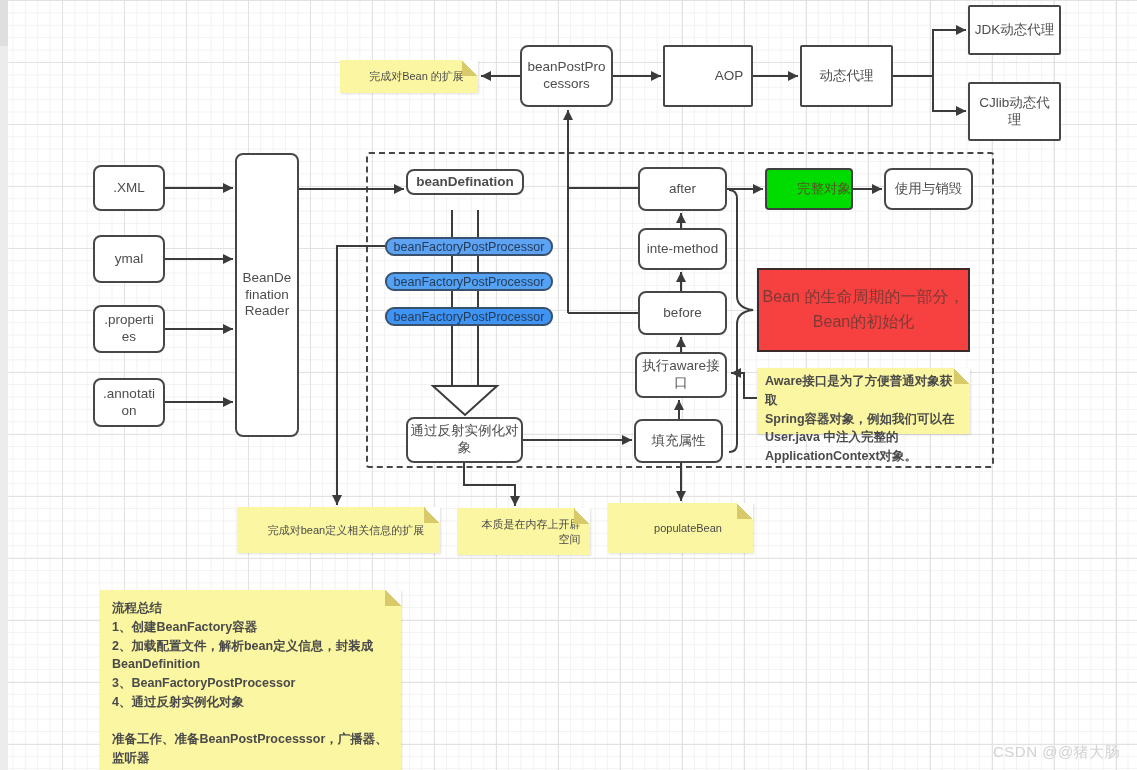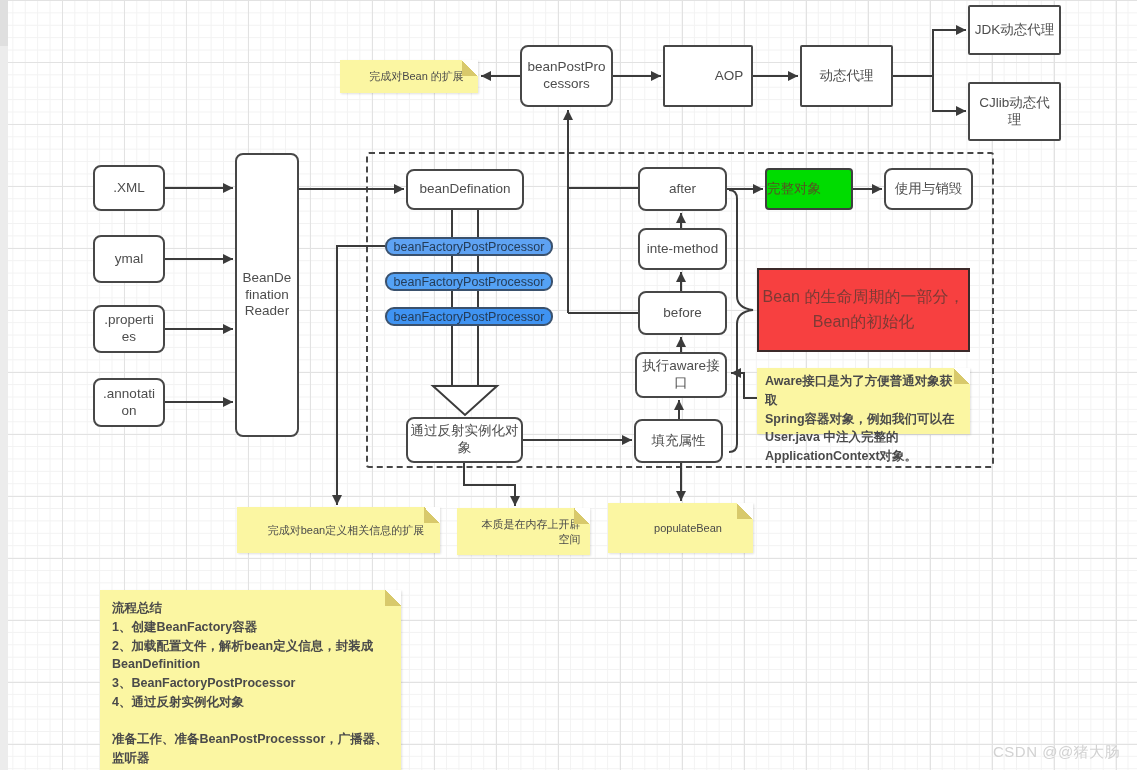--- a/index.html
+++ b/index.html
@@ -36,21 +36,21 @@
     white-space:pre-line;z-index:3;box-shadow:1px 1px 2px rgba(0,0,0,0.12);padding-left:15px;
   }
   .note .fold{
     position:absolute;top:0;right:0;width:16px;height:16px;
     background:linear-gradient(to bottom left,#ffffff 0 50%,#d8c96b 50% 100%);
   }
   .note-left{align-items:flex-start;justify-content:flex-start;text-align:left;}
   .green-box{
     background:#00dc00;border:2px solid #3f3f3f;border-radius:4px;
     color:#565222;font-size:13.5px;
-    display:flex;align-items:center;justify-content:flex-start;z-index:3;
+    display:flex;align-items:center;justify-content:flex-end;z-index:3;
   }
   .red-box{
     background:#f74040;border:2px solid #3c2a2a;
     color:#7d3a35;font-size:16px;line-height:1.55;
     display:flex;align-items:center;justify-content:center;text-align:center;
     white-space:pre-line;z-index:3;
   }
   .dashed-container{
     border:2px dashed #474747;border-radius:3px;background:transparent;z-index:1;
   }
@@ -154,21 +154,21 @@
   <div class="abs node" style="left:235px;top:153px;width:64px;height:284px;">
     <span>BeanDe
 fination
 Reader</span>
   </div>
   <div class="abs node" style="left:93px;top:378px;width:72px;height:49px;">
     <span>.annotati
 on</span>
   </div>
 
-  <div class="abs node" style="left:406px;top:169px;width:118px;height:41px;">
+  <div class="abs node" style="left:406px;top:169px;width:118px;height:26px;font-weight:bold;">
     <span>beanDefination</span>
   </div>
   <div class="abs pill pill1" style="left:385px;top:237px;width:168px;height:19px;">
     <span>beanFactoryPostProcessor</span>
   </div>
   <div class="abs pill pill2" style="left:385px;top:272px;width:168px;height:19px;">
     <span>beanFactoryPostProcessor</span>
   </div>
   <div class="abs pill pill3" style="left:385px;top:307px;width:168px;height:19px;">
     <span>beanFactoryPostProcessor</span>

